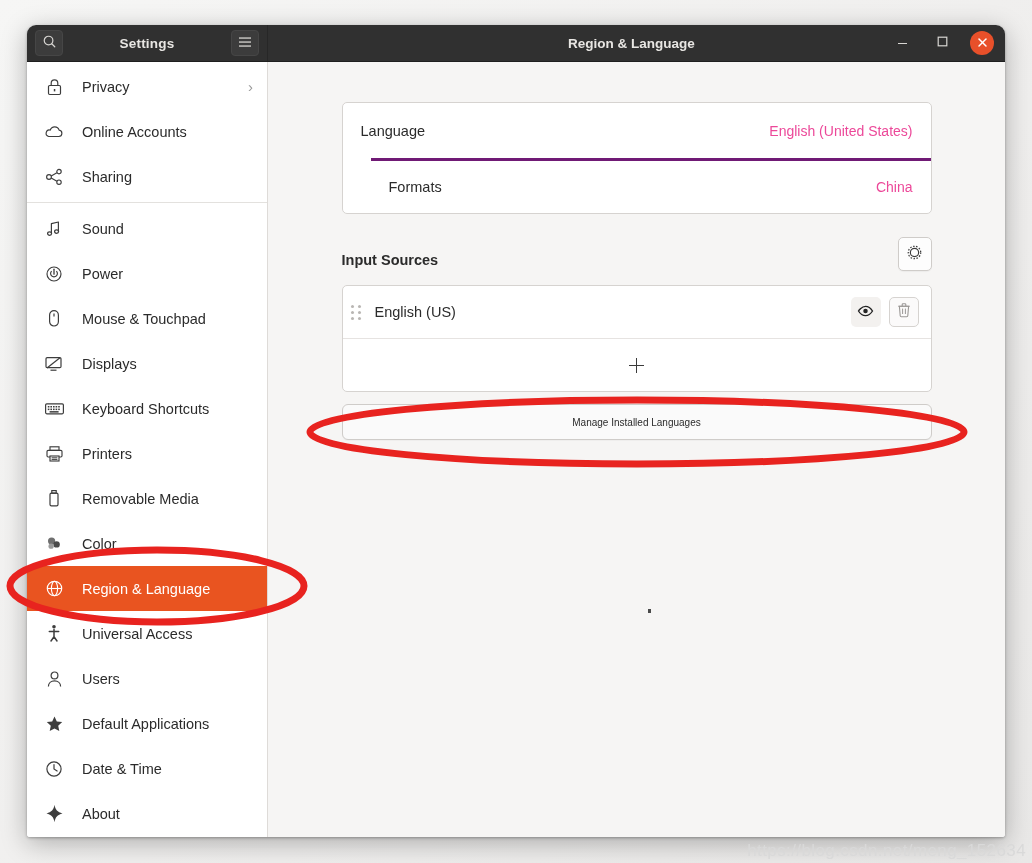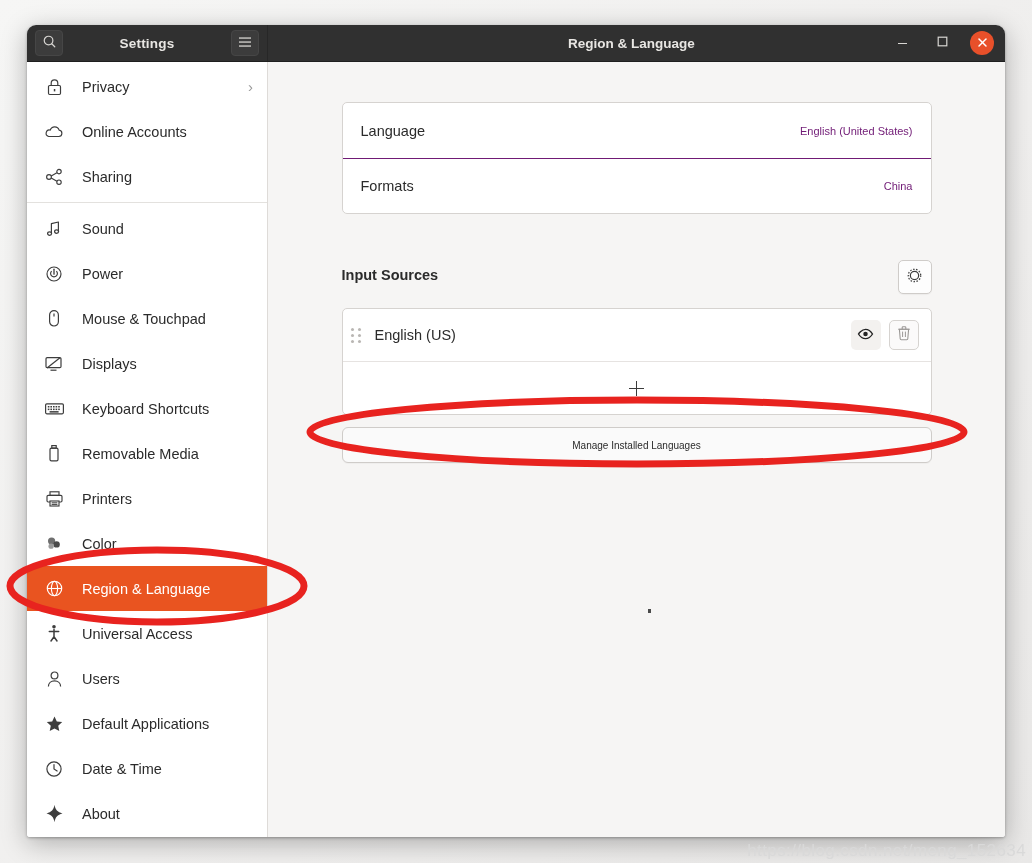--- a/index.html
+++ b/index.html
@@ -165,28 +165,28 @@
     overflow: hidden;
   }
   .row {
     height: 55px;
     display: flex;
     align-items: center;
     padding: 0 18px;
     box-sizing: border-box;
     cursor: pointer;
   }
-  .row + .row { border-top: 1px solid #701a75; }
+  .row + .row { border-top: 3px solid #701a75; margin-left: 28px; }
   .row .rk { font-size: 14.5px; color: #2b2b2b; }
-  .row .rv { margin-left: auto; font-size: 11px; color: #701a75; }
+  .row .rv { margin-left: auto; font-size: 14px; color: #ec4899; }
 
   .section-head {
-    margin-top: 44px;
-    display: flex;
-    align-items: center;
+    margin-top: 21px;
+    display: flex;
+    align-items: flex-end;
   }
   .section-head .txt { flex: 1; }
   .section-title {
     font-size: 14.5px;
     font-weight: bold;
     color: #2b2b2b;
     line-height: 1.35;
   }
   .section-sub {
     font-size: 13.5px;
@@ -449,39 +449,39 @@
               <rect x="11.6" y="7.6" width="1.6" height="1.5" fill="currentColor"></rect>
               <rect x="14.2" y="7.6" width="1.6" height="1.5" fill="currentColor"></rect>
               <rect x="5.6" y="10.1" width="9" height="1.5" fill="currentColor"></rect>
             </svg>
           </span>
           <span class="lbl">Keyboard Shortcuts</span>
         </div>
 
         <div class="nav-item">
           <span class="ico">
-            <svg width="14" height="19" viewBox="0 0 14 19" fill="none">
-              <rect x="3" y="4.2" width="8" height="12.6" rx="1.4" stroke="currentColor" stroke-width="1.2"></rect>
-              <rect x="4.8" y="1.6" width="4.4" height="2.6" stroke="currentColor" stroke-width="1.2"></rect>
-            </svg>
-          </span>
-          <span class="lbl">Removable Media</span>
-        </div>
-
-        <div class="nav-item">
-          <span class="ico">
             <svg width="19" height="18" viewBox="0 0 19 18" fill="none">
               <rect x="5" y="1.8" width="9" height="3.6" stroke="currentColor" stroke-width="1.15"></rect>
               <rect x="2" y="5.4" width="15" height="6.6" rx="1.2" stroke="currentColor" stroke-width="1.15"></rect>
               <rect x="5" y="11" width="9" height="5" stroke="currentColor" stroke-width="1.15" fill="#fff"></rect>
               <line x1="6.6" y1="12.8" x2="12.4" y2="12.8" stroke="currentColor" stroke-width="1"></line>
               <line x1="6.6" y1="14.4" x2="12.4" y2="14.4" stroke="currentColor" stroke-width="1"></line>
             </svg>
           </span>
           <span class="lbl">Printers</span>
+        </div>
+
+        <div class="nav-item">
+          <span class="ico">
+            <svg width="14" height="19" viewBox="0 0 14 19" fill="none">
+              <rect x="3" y="4.2" width="8" height="12.6" rx="1.4" stroke="currentColor" stroke-width="1.2"></rect>
+              <rect x="4.8" y="1.6" width="4.4" height="2.6" stroke="currentColor" stroke-width="1.2"></rect>
+            </svg>
+          </span>
+          <span class="lbl">Removable Media</span>
         </div>
 
         <div class="nav-item">
           <span class="ico">
             <svg width="19" height="17" viewBox="0 0 19 17" fill="none">
               <circle cx="6.6" cy="6" r="3.6" fill="#6f6f6f"></circle>
               <circle cx="11.6" cy="9.4" r="3.2" fill="#4a4a4a"></circle>
               <circle cx="6.1" cy="11.2" r="2.6" fill="#9a9a9a"></circle>
             </svg>
           </span>

